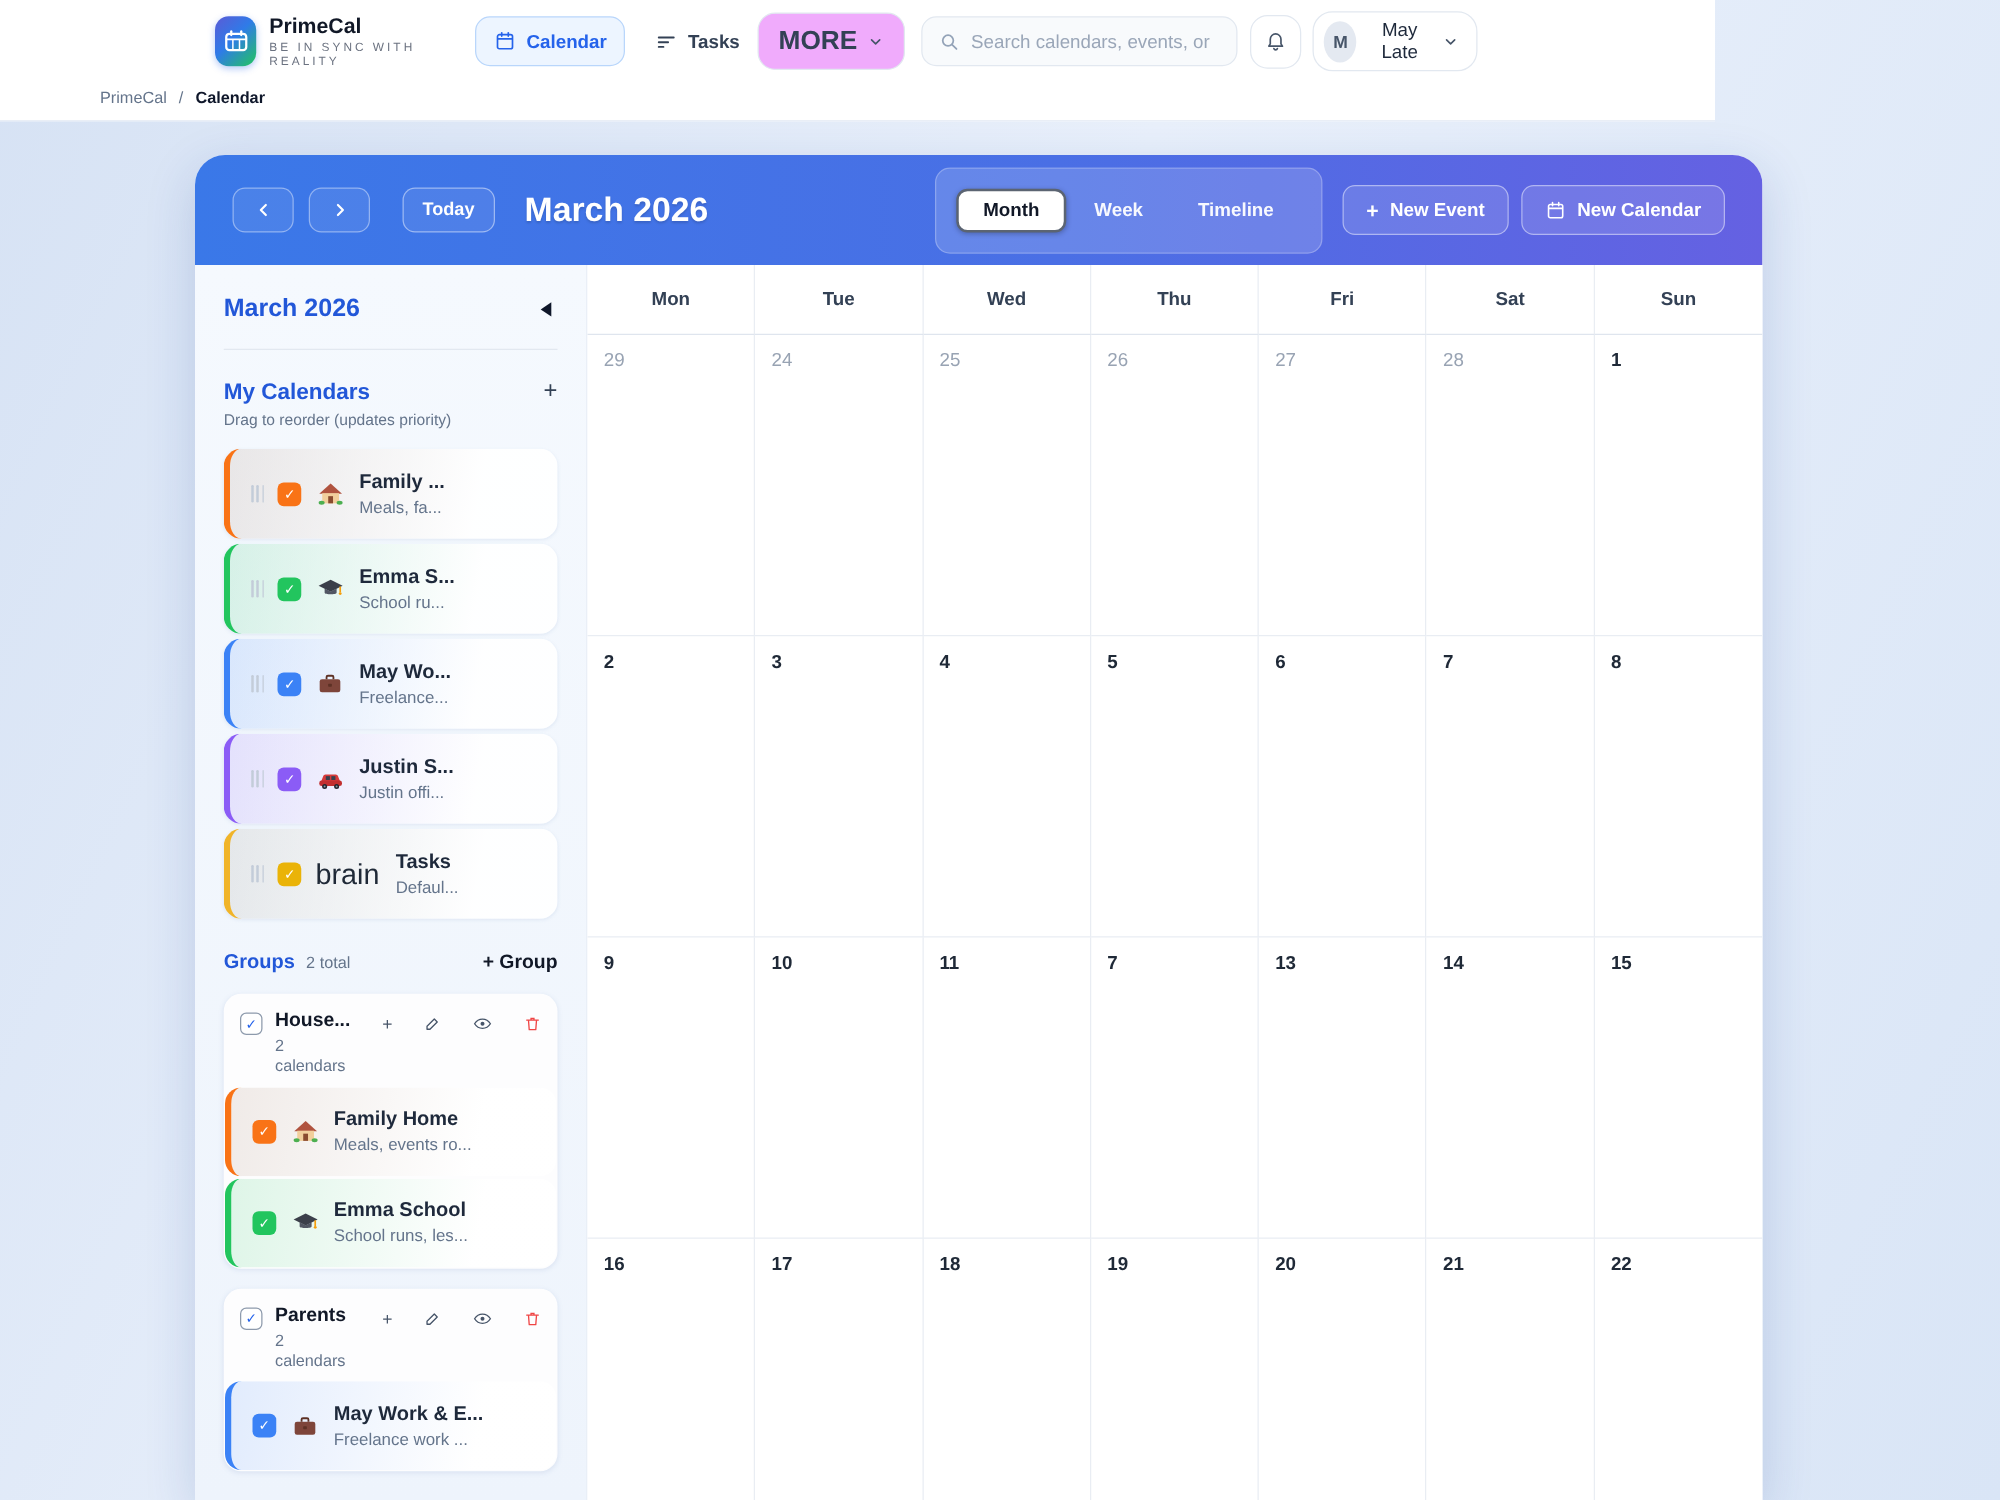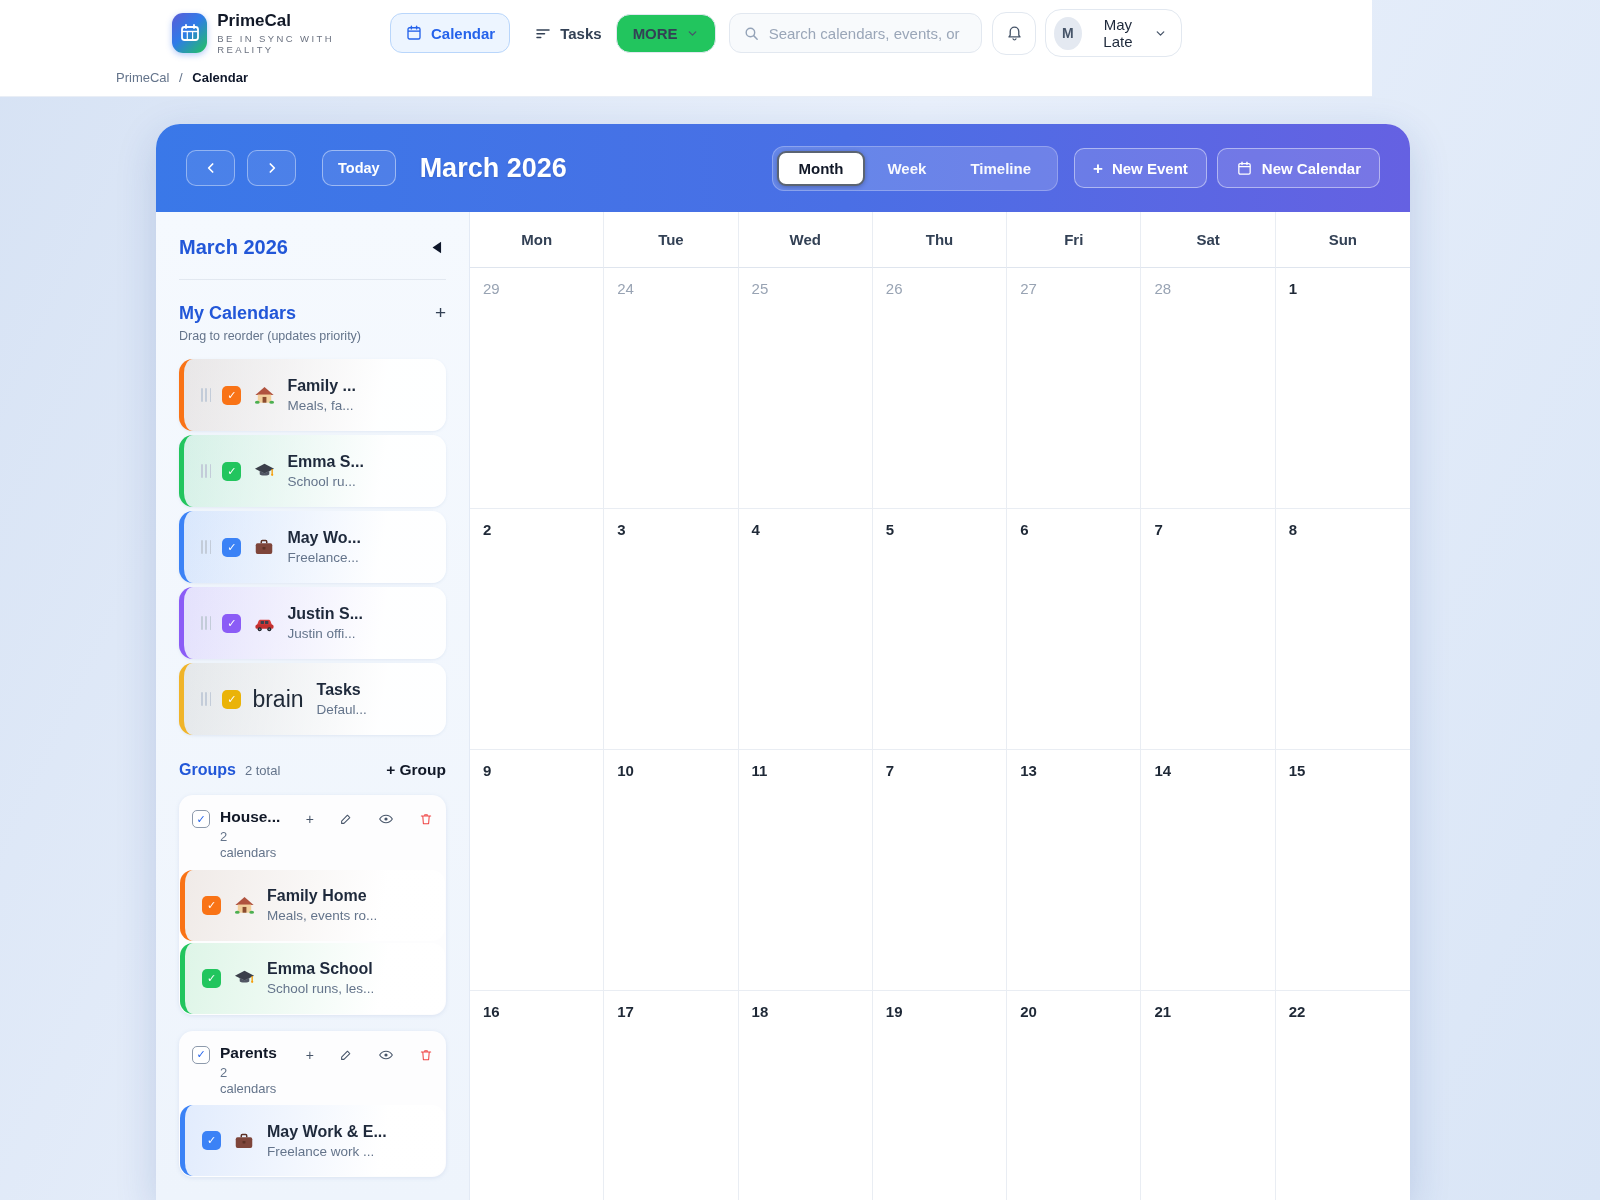--- a/index.html
+++ b/index.html
@@ -28,22 +28,22 @@
   .brand-tag { font-size:9.5px; letter-spacing:2.4px; color:#6b7280; margin-top:2px; }
   .tabs { display:flex; align-items:center; gap:10px; margin-left:16px; }
   .tab {
     display:flex; align-items:center; gap:8px; border:none; background:transparent;
     font-size:15px; font-weight:600; color:#334155; padding:10px 14px; border-radius:12px; cursor:pointer;
     font-family:inherit;
   }
   .tab.active { background:#edf5ff; border:1px solid #b9d6fb; color:#2563eb; }
   .spacer { flex:1; }
   .more-btn {
-    display:flex; align-items:center; gap:8px; background:#22c55e; border:1px solid #e2e8f0;
-    border-radius:14px; padding:10px 16px; font-size:15px; font-weight:600; color:#334155;
+    display:flex; align-items:center; gap:8px; background:#f0abfc; border:1px solid #e2e8f0;
+    border-radius:14px; padding:10px 16px; font-size:21px; font-weight:600; color:#334155;
     cursor:pointer; font-family:inherit;
   }
   .search {
     display:flex; align-items:center; gap:9px; width:283px; height:40px;
     background:#f8fafc; border:1px solid #e2e8f0; border-radius:12px;
     padding:0 13px; margin-left:13px; color:#94a3b8;
   }
   .search input {
     border:none; outline:none; background:transparent; flex:1;
     font-size:15px; color:#334155; font-family:inherit;
@@ -55,21 +55,21 @@
   }
   .user-chip {
     display:flex; align-items:center; gap:10px; background:#fff; border:1px solid #e2e8f0;
     border-radius:16px; padding:6px 14px 6px 8px; margin-left:9px; cursor:pointer; font-family:inherit;
   }
   .avatar {
     width:33px; height:33px; border-radius:50%; background:#e4e9f1; color:#475569;
     display:flex; align-items:center; justify-content:center; font-size:14px; font-weight:bold;
   }
   .user-name { font-size:15px; font-weight:400; color:#1e293b; }
-  .breadcrumb { padding:4px 0 0 116px; font-size:13px; color:#64748b; }
+  .breadcrumb { padding:4px 0 0 80px; font-size:13px; color:#64748b; }
   .breadcrumb .sep { margin:0 6px; }
   .breadcrumb .cur { color:#0f172a; font-weight:bold; }
 
   
   .card {
     position:absolute; left:156px; top:124px; width:1254px; bottom:0;
     background:#fff; border-radius:24px 24px 0 0; overflow:hidden;
     box-shadow:0 12px 40px rgba(30,64,150,.18); display:flex; flex-direction:column;
   }
   .cal-header {
@@ -84,21 +84,21 @@
   }
   .today-btn {
     height:36px; border-radius:10px; border:1px solid rgba(255,255,255,.45);
     background:rgba(255,255,255,.08); color:#fff; font-size:14.5px; font-weight:600;
     padding:0 15px; cursor:pointer; margin:0 12px 0 14px; font-family:inherit;
   }
   .cal-title { font-size:27px; font-weight:bold; margin-left:12px; text-shadow:0 1px 2px rgba(0,0,0,.15); }
   .header-right { margin-left:auto; display:flex; align-items:center; gap:10px; }
   .segmented {
     display:flex; align-items:center; background:rgba(255,255,255,.16);
-    border:1px solid rgba(255,255,255,.25); border-radius:12px; padding:4px; margin-right:6px;
+    border:1px solid rgba(255,255,255,.25); border-radius:12px; padding:16px; margin-right:6px;
   }
   .seg-btn {
     border:none; background:transparent; color:rgba(255,255,255,.95); font-size:15px; font-weight:600;
     padding:9px 22px; border-radius:9px; cursor:pointer; font-family:inherit;
   }
   .seg-btn.active {
     background:#fff; color:#111827; font-weight:bold; border:2px solid #5b6472;
     box-shadow:0 1px 4px rgba(0,0,0,.25); padding:7px 20px;
   }
   .hbtn {

